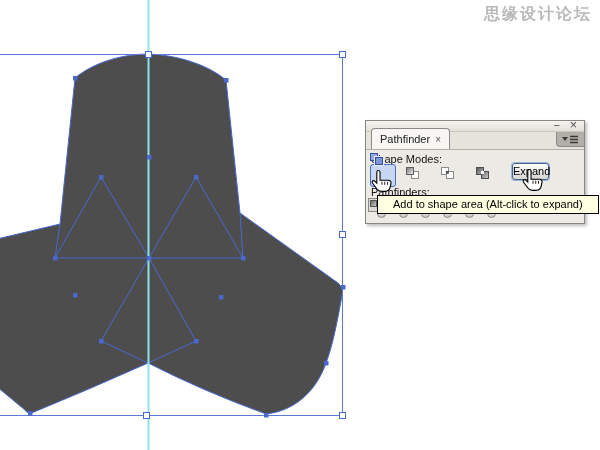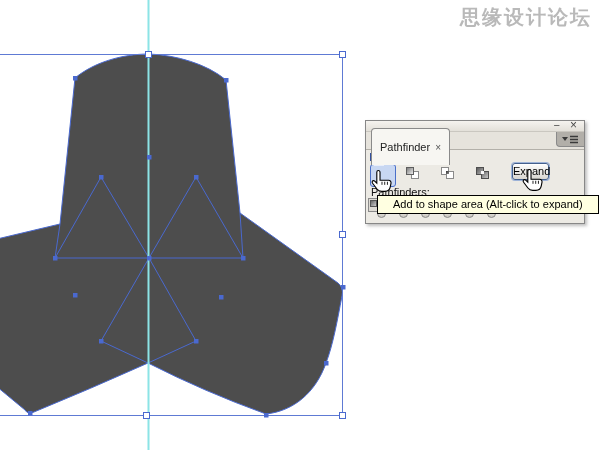--- a/index.html
+++ b/index.html
@@ -5,34 +5,34 @@
   html,body{margin:0;padding:0;}
   body{width:600px;height:450px;position:relative;overflow:hidden;background:#fff;
        font-family:"Liberation Sans","DejaVu Sans",sans-serif;}
 
   
   #artboard{position:absolute;left:0;top:0;z-index:1;}
 
   
   .watermark{position:absolute;top:4px;right:8px;z-index:5;color:#b9b9b9;
              display:flex;align-items:baseline;gap:8px;user-select:none;}
-  .watermark .cn{font-size:20px;font-weight:bold;letter-spacing:2px;}
+  .watermark .cn{font-size:16px;font-weight:bold;letter-spacing:2px;}
   .watermark .url{font-size:9px;font-weight:bold;letter-spacing:1.5px;text-transform:uppercase;}
 
   
   .panel{position:absolute;left:365px;top:120px;width:218px;height:102px;z-index:40;
          background:var(--panel-bg,#eceae4);border:1px solid #878787;
          box-shadow:2px 2px 3px rgba(110,110,110,.45);}
   .titlebar{position:relative;height:10px;border-bottom:1px solid #cac7c0;
             background:linear-gradient(#f5f3ef,#e3e0d9);}
   .tb-btn{position:absolute;top:-1px;font-size:11px;line-height:11px;color:#4a4a4a;cursor:default;}
   .tb-min{right:24px;}
   .tb-close{right:7px;font-size:12px;}
   .tabrow{position:relative;height:17px;background:#e6e3dc;border-bottom:1px solid #b3b0a9;}
-  .tab{position:absolute;left:5px;top:-4px;height:20px;padding:8px 8px;z-index:2;
+  .tab{position:absolute;left:5px;top:-4px;height:20px;padding:0 8px;z-index:2;
        background:#f7f6f2;border:1px solid #8a8a8a;border-bottom:none;
        border-radius:4px 4px 0 0;font-size:11px;line-height:20px;color:#222;}
   .tab .tab-x{margin-left:5px;color:#555;font-size:10px;}
   .flyout{position:absolute;right:0;top:0;width:27px;height:14px;background:#b2afa9;
           border-left:1px solid #8a8a8a;border-bottom:1px solid #8a8a8a;
           border-radius:0 0 0 4px;display:flex;align-items:center;justify-content:center;gap:2px;}
   .panel-body{position:relative;height:73px;}
   .sec-label{position:absolute;left:5px;font-size:11px;color:#111;}
   .lbl-modes{top:3px;}
   .lbl-pf{top:36px;}

